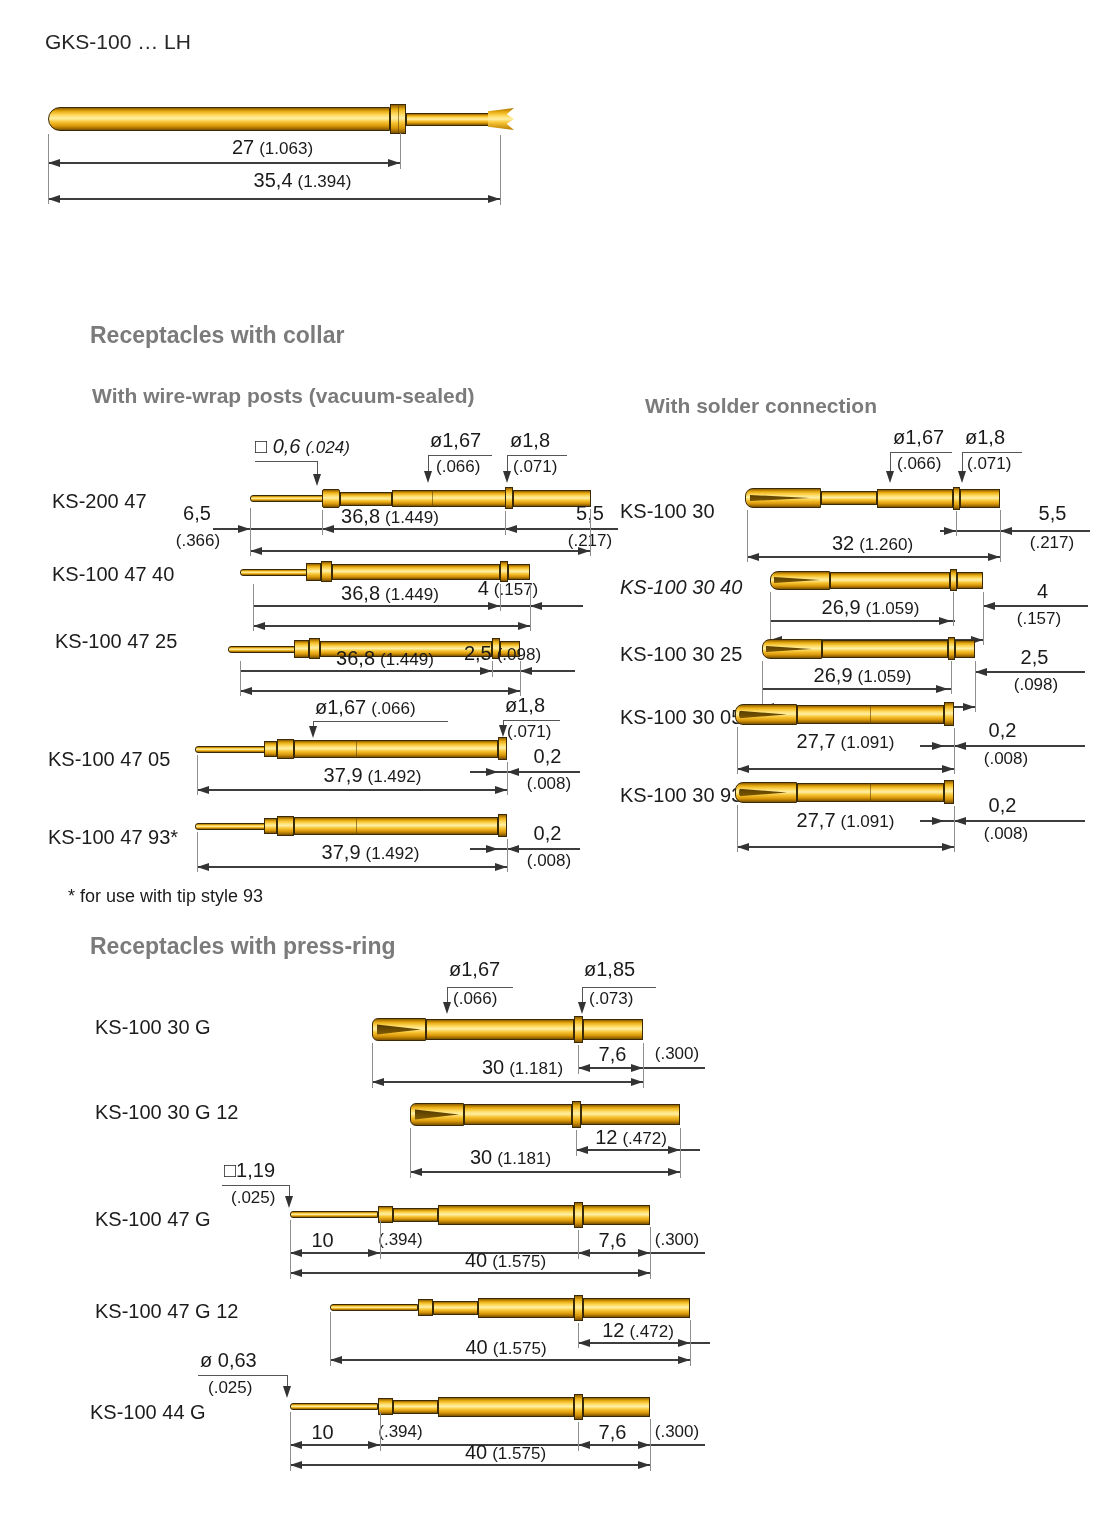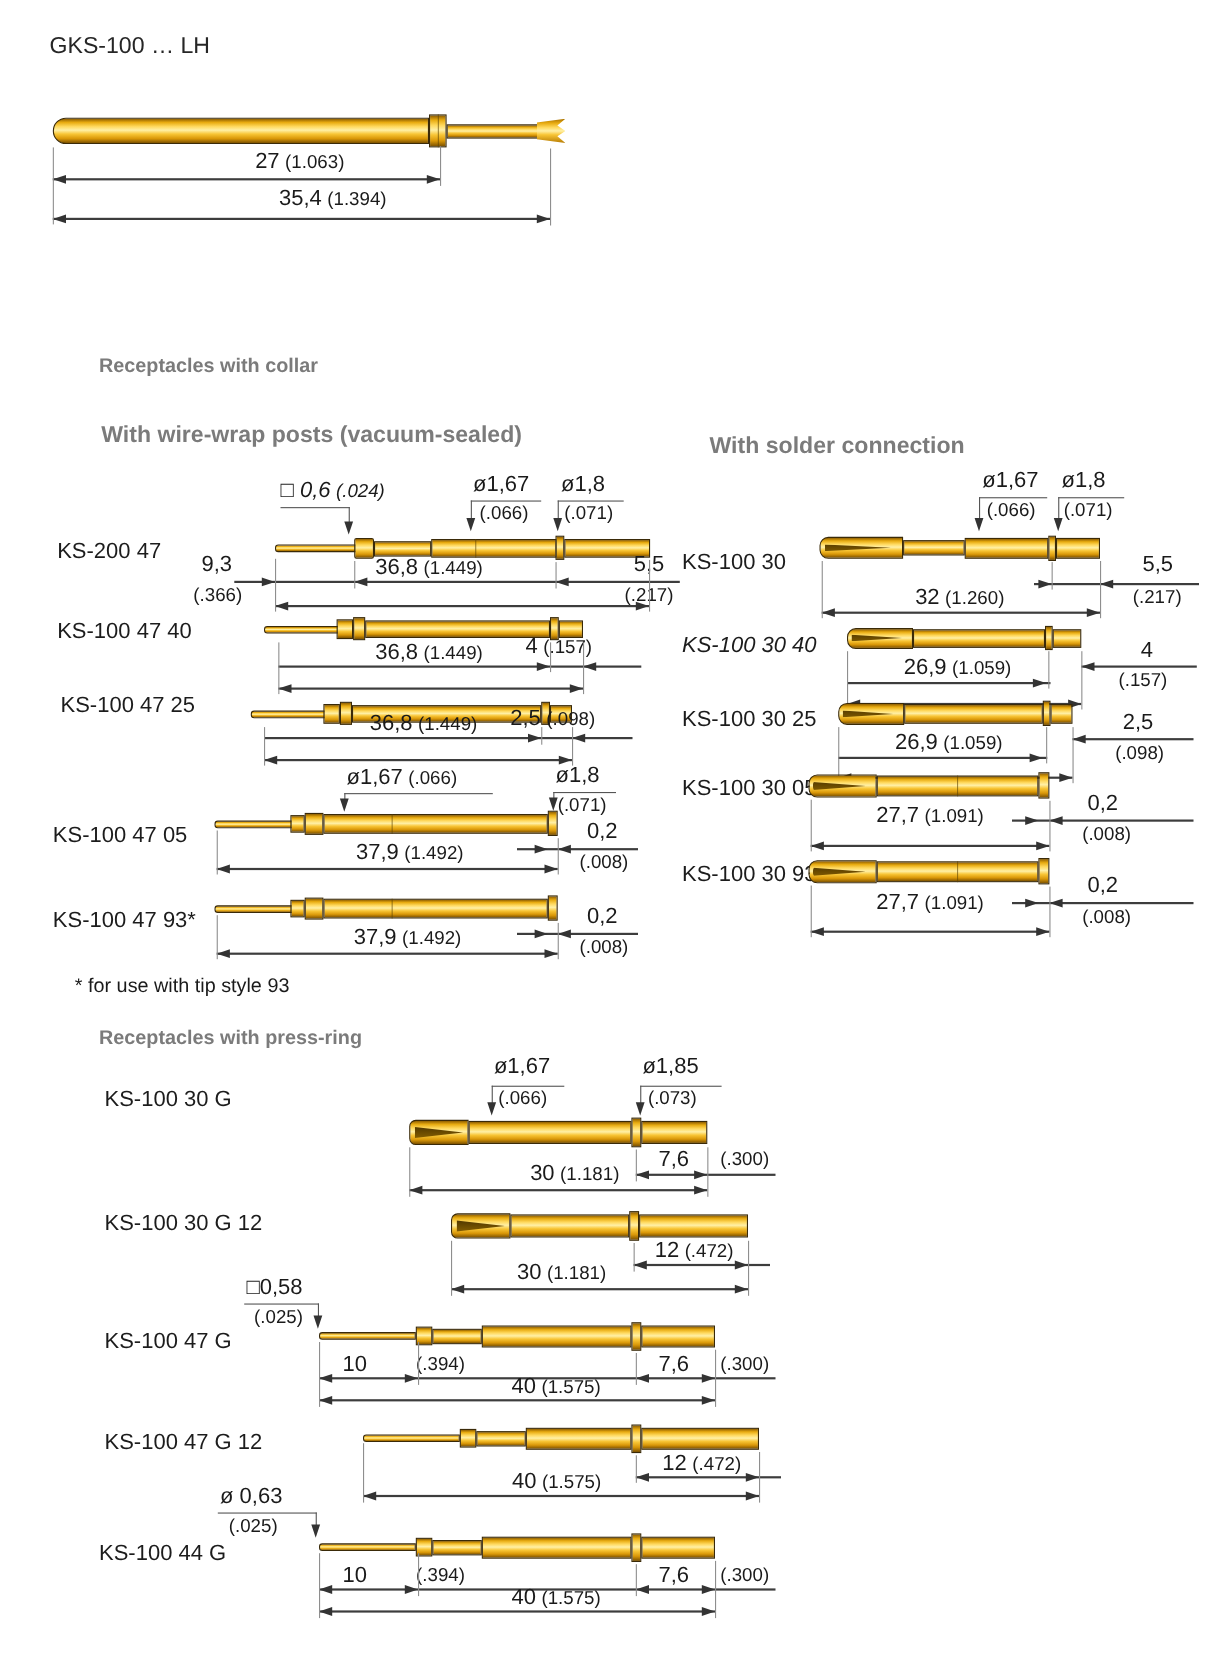--- a/index.html
+++ b/index.html
@@ -15,21 +15,21 @@
   .ext{position:absolute;width:0;border-left:1.5px solid #8e8e8e;}
   .vl{position:absolute;width:0;border-left:1.5px solid #555;}
   .aL{position:absolute;width:0;height:0;border-top:4px solid transparent;border-bottom:4px solid transparent;border-right:12px solid #333;}
   .aR{position:absolute;width:0;height:0;border-top:4px solid transparent;border-bottom:4px solid transparent;border-left:12px solid #333;}
   .aD{position:absolute;width:0;height:0;border-left:4px solid transparent;border-right:4px solid transparent;border-top:12px solid #333;}
   .dimt{position:absolute;display:flex;align-items:baseline;justify-content:center;gap:5px;white-space:nowrap;color:#1a1a1a;}
   .dimt .v{font-size:20px;}
   .dimt .i{font-size:17px;}
   .lbl{position:absolute;font-size:20px;color:#1c1c1c;white-space:nowrap;}
   .shead{position:absolute;font-weight:bold;color:#7b7b7b;white-space:nowrap;}
-  .h1{font-size:18px;}
+  .h1{font-size:23px;}
   .h2{font-size:21px;}
   .hdr{position:absolute;font-size:21px;color:#262626;white-space:nowrap;}
   .fn{position:absolute;font-size:18px;color:#1a1a1a;white-space:nowrap;}
 </style>
 </head>
 <body>
 
 <div class="page">
 
   <div class="hdr" style="left:45px;top:30px;">GKS-100 … LH</div>
@@ -94,21 +94,21 @@
 
   <div class="lbl" style="left:52px;top:490px;">KS-200 47</div>
   <div class="gold" style="left:250px;top:495px;width:74px;height:7px;border-radius:3px 0 0 3px;"></div>
   <div class="gold" style="left:322px;top:489px;width:18px;height:19px;border-radius:2px;"></div>
   <div class="gold" style="left:340px;top:492px;width:52px;height:14px;"></div>
   <div class="gold" style="left:392px;top:490px;width:114px;height:17px;"></div>
   <div class="sm" style="left:432px;top:490px;height:17px;"></div>
   <div class="gold" style="left:505px;top:487px;width:8px;height:22px;"></div>
   <div class="gold" style="left:513px;top:490px;width:78px;height:17px;"></div>
   <div class="dimt" style="left:180px;top:502px;width:34px;">
-      <span class="v">9,3</span>
+      <span class="v">6,5</span>
     </div>
   <div class="dimt" style="left:168px;top:531px;width:60px;">
       <span class="i">(.366)</span>
     </div>
   <div class="dl" style="left:213px;top:528px;width:405px;"></div>
   <div class="aR" style="left:238px;top:525px;"></div>
   <div class="aL" style="left:322px;top:525px;"></div>
   <div class="dimt" style="left:330px;top:505px;width:120px;">
     <span class="v">36,8</span>
     <span class="i">(1.449)</span>
@@ -409,21 +409,21 @@
   <div class="dimt" style="left:584px;top:958px;justify-content:flex-start;">
     <span class="v">ø1,85</span>
   </div>
   <div class="ul" style="left:582px;top:987px;width:74px;"></div>
   <div class="dimt" style="left:589px;top:989px;justify-content:flex-start;">
     <span class="i">(.073)</span>
   </div>
   <div class="vl" style="left:582px;top:987px;height:19px;"></div>
   <div class="aD" style="left:578px;top:1002px;"></div>
 
-  <div class="lbl" style="left:95px;top:988px;">KS-100 30 G</div>
+  <div class="lbl" style="left:95px;top:1016px;">KS-100 30 G</div>
   <div class="gold" style="left:372px;top:1018px;width:54px;height:23px;border-radius:6px 0 0 6px;"></div>
   <div class="slot" style="left:377px;top:1023px;width:44px;height:13px;clip-path:polygon(0 12%,100% 50%,0 88%);"></div>
   <div class="gold" style="left:426px;top:1019px;width:148px;height:21px;"></div>
   <div class="gold" style="left:574px;top:1016px;width:9px;height:27px;"></div>
   <div class="gold" style="left:583px;top:1019px;width:60px;height:21px;"></div>
   <div class="dimt" style="left:590px;top:1043px;width:45px;">
       <span class="v">7,6</span>
     </div>
   <div class="dimt" style="left:648px;top:1044px;width:58px;">
       <span class="i">(.300)</span>
@@ -460,21 +460,21 @@
     <span class="i">(1.181)</span>
   </div>
   <div class="dl" style="left:410px;top:1171px;width:270px;"></div>
   <div class="aL" style="left:410px;top:1168px;"></div>
   <div class="aR" style="left:668px;top:1168px;"></div>
   <div class="ext" style="left:410px;top:1128px;height:50px;"></div>
   <div class="ext" style="left:576px;top:1130px;height:26px;"></div>
   <div class="ext" style="left:680px;top:1128px;height:50px;"></div>
 
   <div class="dimt" style="left:224px;top:1159px;justify-content:flex-start;">
-    <span class="v">□0,58</span>
+    <span class="v">□1,19</span>
   </div>
   <div class="ul" style="left:222px;top:1185px;width:68px;"></div>
   <div class="dimt" style="left:231px;top:1188px;justify-content:flex-start;">
     <span class="i">(.025)</span>
   </div>
   <div class="vl" style="left:289px;top:1185px;height:14px;"></div>
   <div class="aD" style="left:285px;top:1196px;"></div>
 
   <div class="lbl" style="left:95px;top:1208px;">KS-100 47 G</div>
   <div class="gold" style="left:290px;top:1211px;width:88px;height:7px;border-radius:3px 0 0 3px;"></div>

